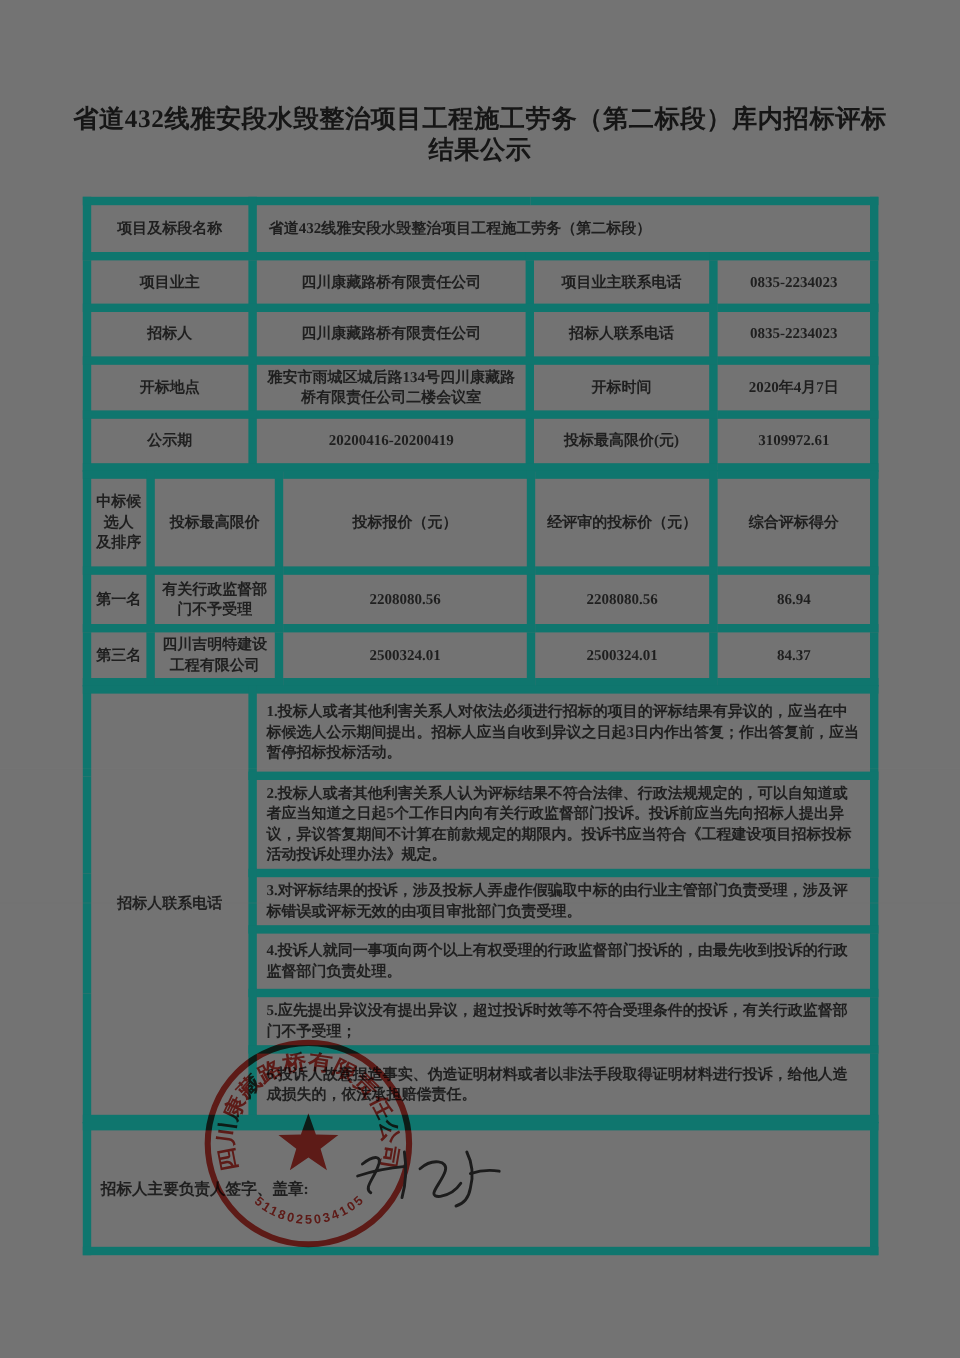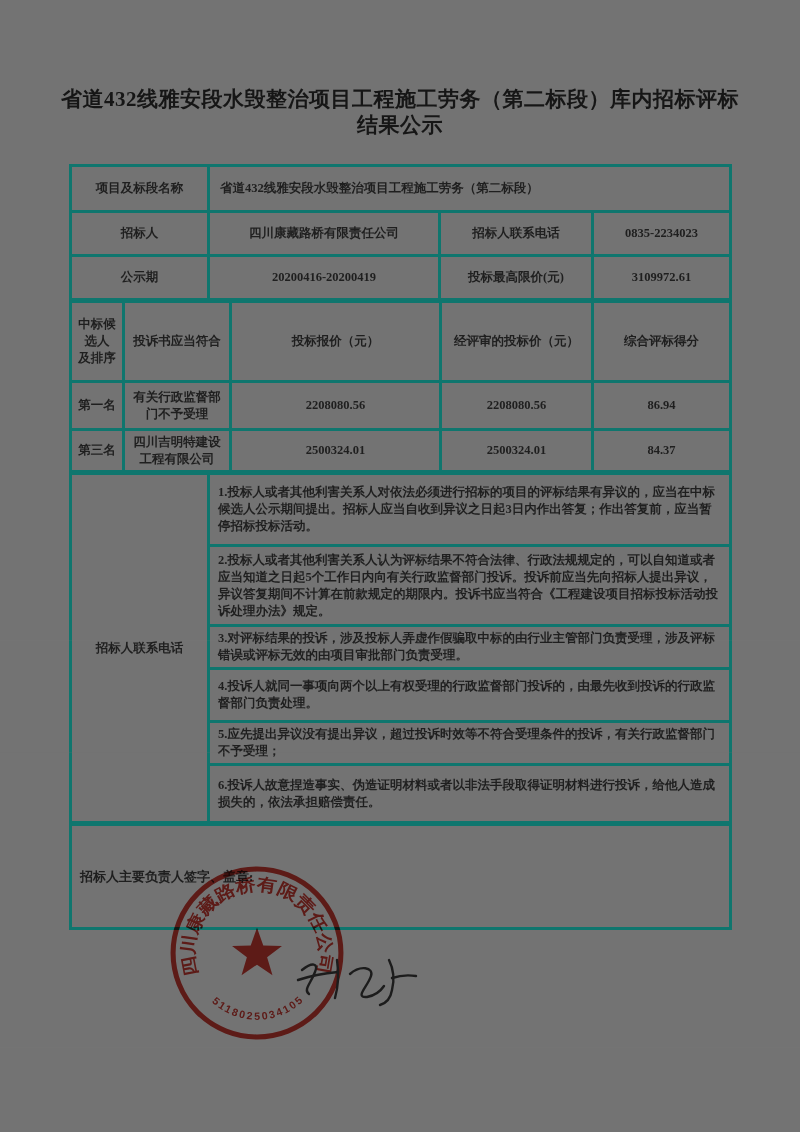--- a/index.html
+++ b/index.html
@@ -11,21 +11,21 @@
   }
   .doc-title {
     position:absolute; top:86px; left:40px; right:40px;
     text-align:center; font-weight:bold; font-size:21px; line-height:26px;
     letter-spacing:0.5px; color:#161616;
   }
   .tables { position:absolute; left:69px; top:164px; width:663px; }
   table { border-collapse:collapse; table-layout:fixed; width:663px; margin-top:-1px; }
   table:first-child { margin-top:0; }
   td {
-    border:3px solid #0f766e; font-size:12.5px; font-weight:600;
+    border:7px solid #0f766e; font-size:12.5px; font-weight:600;
     text-align:center; vertical-align:middle; padding:2px 4px;
     line-height:17px; color:#1f1f1f; word-break:break-all;
   }
   td.left { text-align:left; padding-left:10px; }
   td.rank-hd { white-space:pre-line;font-family:Liberation Serif, serif; }
   td.note { text-align:left; padding:3px 8px 3px 8px; }
   td.notes-label { width:138px; }
   td.sig { text-align:left; padding-left:8px; font-size:13px; }
   .seal {
     position:absolute; left:166px; top:862px; width:182px; height:182px;
@@ -59,25 +59,37 @@
           <col style="width:138px">
           <col style="width:231px">
           <col style="width:153px">
           <col>
         </colgroup>
       <tbody>
           <tr style="height:46px">
         <td>项目及标段名称</td>
         <td class="left" colspan="3">省道432线雅安段水毁整治项目工程施工劳务（第二标段）</td>
       </tr>
+      <tr style="height:43px">
+        <td>项目业主</td>
+        <td>四川康藏路桥有限责任公司</td>
+        <td>项目业主联系电话</td>
+        <td>0835-2234023</td>
+      </tr>
       <tr style="height:44px">
         <td>招标人</td>
         <td>四川康藏路桥有限责任公司</td>
         <td>招标人联系电话</td>
         <td>0835-2234023</td>
+      </tr>
+      <tr style="height:43px">
+        <td>开标地点</td>
+        <td>雅安市雨城区城后路134号四川康藏路桥有限责任公司二楼会议室</td>
+        <td>开标时间</td>
+        <td>2020年4月7日</td>
       </tr>
       <tr style="height:44px">
         <td>公示期</td>
         <td>20200416-20200419</td>
         <td>投标最高限价(元)</td>
         <td>3109972.61</td>
       </tr>
     </tbody>
       </table>
 
@@ -86,21 +98,21 @@
           <col style="width:53px">
           <col style="width:107px">
           <col style="width:210px">
           <col style="width:152px">
           <col>
         </colgroup>
       <tbody>
           <tr style="height:80px">
         <td class="rank-hd">中标候选人
 及排序</td>
-        <td>投诉书应当符合</td>
+        <td>投标最高限价</td>
         <td>投标报价（元）</td>
         <td>经评审的投标价（元）</td>
         <td>综合评标得分</td>
       </tr>
       <tr style="height:48px">
         <td>第一名</td>
         <td>有关行政监督部门不予受理</td>
         <td>2208080.56</td>
         <td>2208080.56</td>
         <td>86.94</td>

